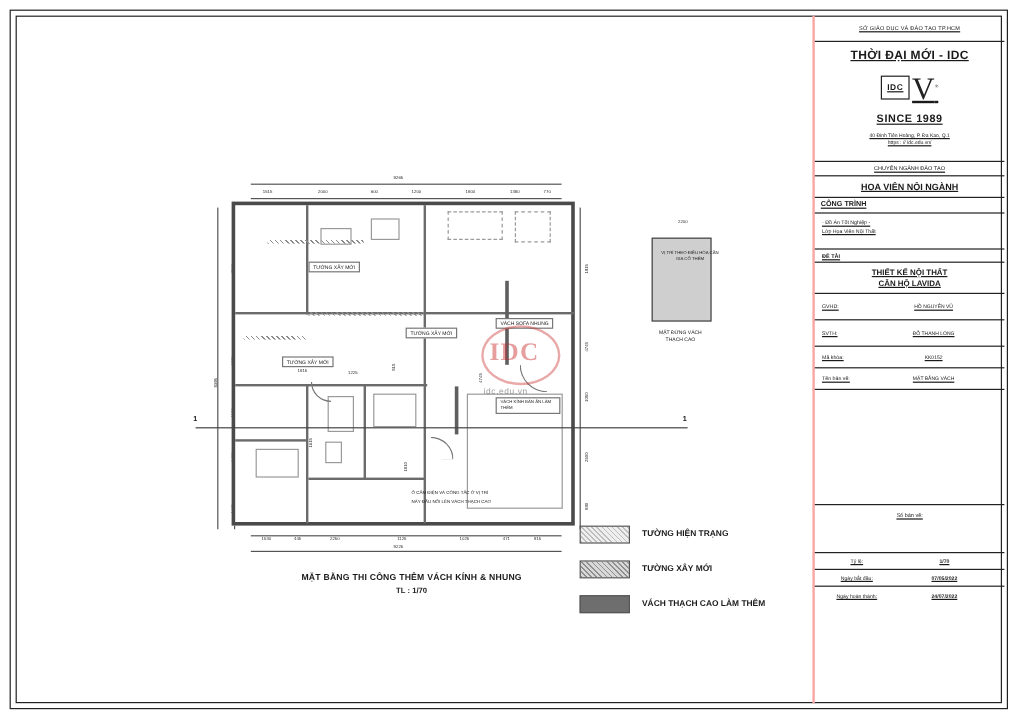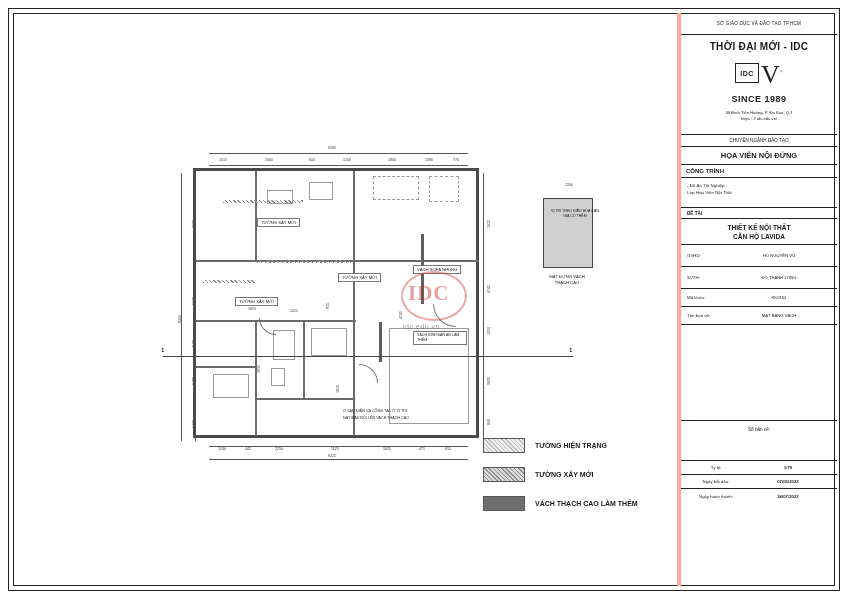--- a/index.html
+++ b/index.html
@@ -2,21 +2,21 @@
 <html><head>
 <meta charset="utf-8">
 <style>
   html,body{margin:0;padding:0;background:#ffffff;}
   body{width:850px;height:601px;font-family:"Liberation Sans",sans-serif;color:#1a1a1a;overflow:hidden;}
   .sheet{position:relative;width:850px;height:601px;background:#fff;}
   .outer-border{position:absolute;left:8px;top:8px;width:832px;height:583px;border:1px solid #222;box-sizing:border-box;}
   .inner-border{position:absolute;left:13px;top:13px;width:822px;height:573px;border:1px solid #222;box-sizing:border-box;}
 
   
-  .titleblock{position:absolute;right:13px;top:13px;width:160px;height:573px;border-left:4px solid #fca5a5;box-sizing:border-box;font-size:5px;}
+  .titleblock{position:absolute;right:13px;top:13px;width:160px;height:573px;border-left:2px solid #fca5a5;box-sizing:border-box;font-size:5px;text-decoration:underline;}
   .tb-row{border-bottom:1px solid #222;box-sizing:border-box;padding:3px 4px;text-align:center;}
   .tb-top{height:22px;display:flex;align-items:center;justify-content:center;font-size:4.6px;letter-spacing:.2px;}
   .tb-logo{height:100px;padding-top:6px;}
   .brand{font-size:10px;font-weight:bold;letter-spacing:.3px;margin-bottom:4px;}
   .logo-wrap{display:flex;align-items:center;justify-content:center;gap:2px;height:34px;}
   .logo-box{width:22px;height:18px;border:1px solid #222;display:flex;align-items:center;justify-content:center;font-size:7px;font-weight:bold;letter-spacing:.5px;}
   .logo-v{font-size:26px;line-height:22px;font-family:"Liberation Serif",serif;color:#222;}
   .logo-r{font-size:4px;vertical-align:super;}
   .since{font-size:9px;font-weight:bold;letter-spacing:.5px;margin-top:4px;}
   .addr{font-size:4.2px;line-height:1.5;margin-top:6px;}
@@ -198,20 +198,24 @@
 
     <div class="detail">
       <div class="detail-box"></div>
       <div class="detail-cap">
         <span>MẶT ĐỨNG VÁCH</span><br>
         <span>THẠCH CAO</span>
       </div>
     </div>
     <div class="detail-note">VỊ TRÍ THEO ĐIỀU HÒA CẦN GIA CỐ THÊM</div>
 
+    <div class="caption">
+      <div class="c1">MẶT BẰNG THI CÔNG THÊM VÁCH KÍNH &amp; NHUNG</div>
+      <div class="c2">TL : 1/70</div>
+    </div>
 
     <div class="legend">
       <div class="legend-row">
         <div class="legend-sw sw-existing"></div>
         <div class="legend-txt">TƯỜNG HIỆN TRẠNG</div>
       </div>
       <div class="legend-row">
         <div class="legend-sw sw-new"></div>
         <div class="legend-txt">TƯỜNG XÂY MỚI</div>
       </div>
@@ -238,21 +242,21 @@
       <div class="addr">
         <div>40 Đinh Tiên Hoàng, P. Đa Kao, Q.1</div>
         <div>https : // idc.edu.vn/</div>
       </div>
     </div>
 
     <div class="tb-row tb-label">
       <span>CHUYÊN NGÀNH ĐÀO TẠO</span>
     </div>
     <div class="tb-row tb-big">
-      <span>HỌA VIÊN NỘI ĐỨNG</span>
+      <span>HỌA VIÊN NỘI NGÀNH</span>
     </div>
 
     <div class="tb-row tb-sec">
       <span>CÔNG TRÌNH</span>
     </div>
     <div class="tb-row tb-proj">
       <div>- Đồ Án Tốt Nghiệp -</div>
       <div>Lớp Họa Viên Nội Thất</div>
     </div>
     <div class="tb-row tb-dt">

